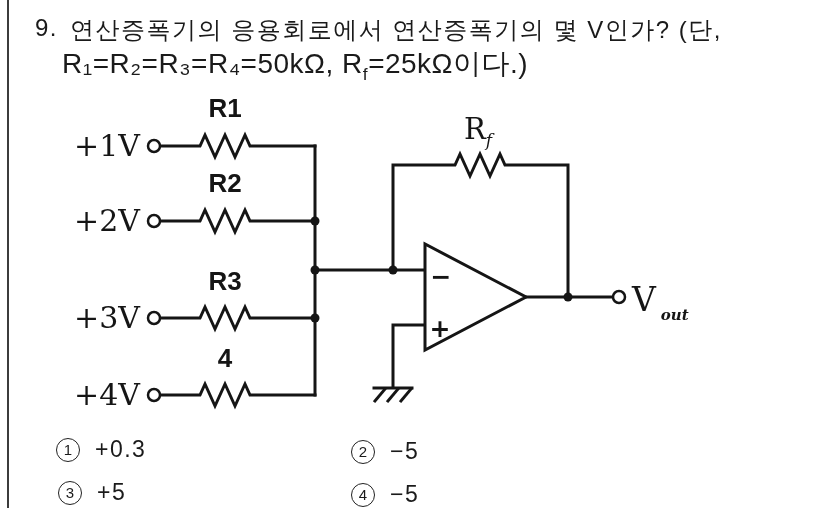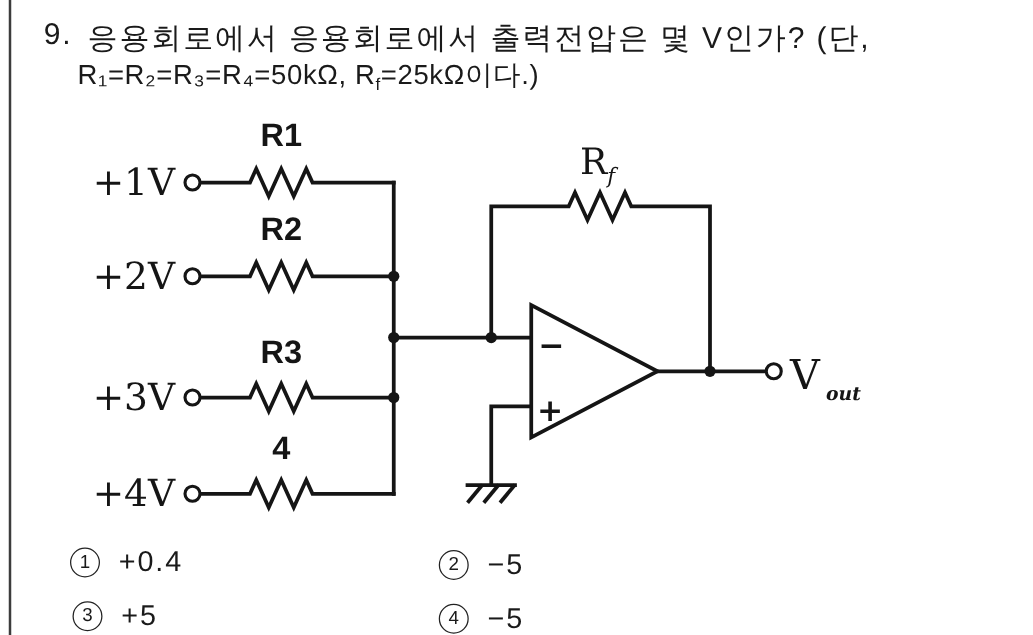--- a/index.html
+++ b/index.html
@@ -13,21 +13,21 @@
     position:absolute; left:7px; top:0; width:2px; height:508px;
     background:#3c3c3c;
   }
   .q-line1 {
     position:absolute; left:35px; top:14px;
     font-size:24px; letter-spacing:1.5px; white-space:nowrap;
     display:flex; gap:12px;
   }
   .q-line2 {
     position:absolute; left:62px; top:45px;
-    font-size:22px; letter-spacing:0.5px; white-space:nowrap;
+    font-size:28px; letter-spacing:0.5px; white-space:nowrap;
   }
   .q-line2 sub { font-size:0.62em; }
   .circuit-svg { position:absolute; left:0; top:0; }
   .wire { stroke:#151515; stroke-width:3; fill:none; stroke-linecap:square; }
   .tri  { fill:#ffffff; stroke:#151515; stroke-width:3; stroke-linejoin:miter; }
   .term { fill:#ffffff; stroke:#151515; stroke-width:2.5; }
   .dot  { fill:#151515; }
   .sv   { font-family:"DejaVu Serif", serif; font-size:30px; fill:#151515; }
   .rl   { font-family:"Liberation Sans", sans-serif; font-weight:600; font-size:26px; fill:#151515; }
   .op   { font-family:"DejaVu Sans", sans-serif; font-weight:700; font-size:25px; fill:#151515; }
@@ -45,21 +45,21 @@
   }
 </style>
 </head>
 <body>
 
 <div class="page">
   <div class="left-rule"></div>
 
   <div class="q-line1">
     <span>9.</span>
-    <span>응용회로에서 응용회로에서 출력전압은 몇 V인가? (단,</span>
+    <span>연산증폭기의 응용회로에서 연산증폭기의 몇 V인가? (단,</span>
   </div>
 
   <div class="q-line2">
     <span>R₁=R₂=R₃=R₄=50kΩ, R</span><sub>f</sub><span>=25kΩ이다.)</span>
   </div>
 
   <svg class="circuit-svg" width="826" height="508" viewBox="0 0 826 508">
 
     <g>
       <text class="sv" x="140" y="156" text-anchor="end">+1V</text>
@@ -113,21 +113,21 @@
 
     <circle class="dot" cx="315" cy="221" r="4.5"></circle>
     <circle class="dot" cx="315" cy="270" r="4.5"></circle>
     <circle class="dot" cx="315" cy="318" r="4.5"></circle>
     <circle class="dot" cx="393" cy="270" r="4.5"></circle>
     <circle class="dot" cx="568" cy="297" r="4.5"></circle>
   </svg>
 
   <div class="choice" style="left:56px; top:436px;">
     <span class="cnum">1</span>
-    <span>+0.4</span>
+    <span>+0.3</span>
   </div>
   <div class="choice" style="left:351px; top:438px;">
     <span class="cnum">2</span>
     <span>−5</span>
   </div>
   <div class="choice" style="left:58px; top:479px;">
     <span class="cnum">3</span>
     <span>+5</span>
   </div>
   <div class="choice" style="left:351px; top:481px;">

